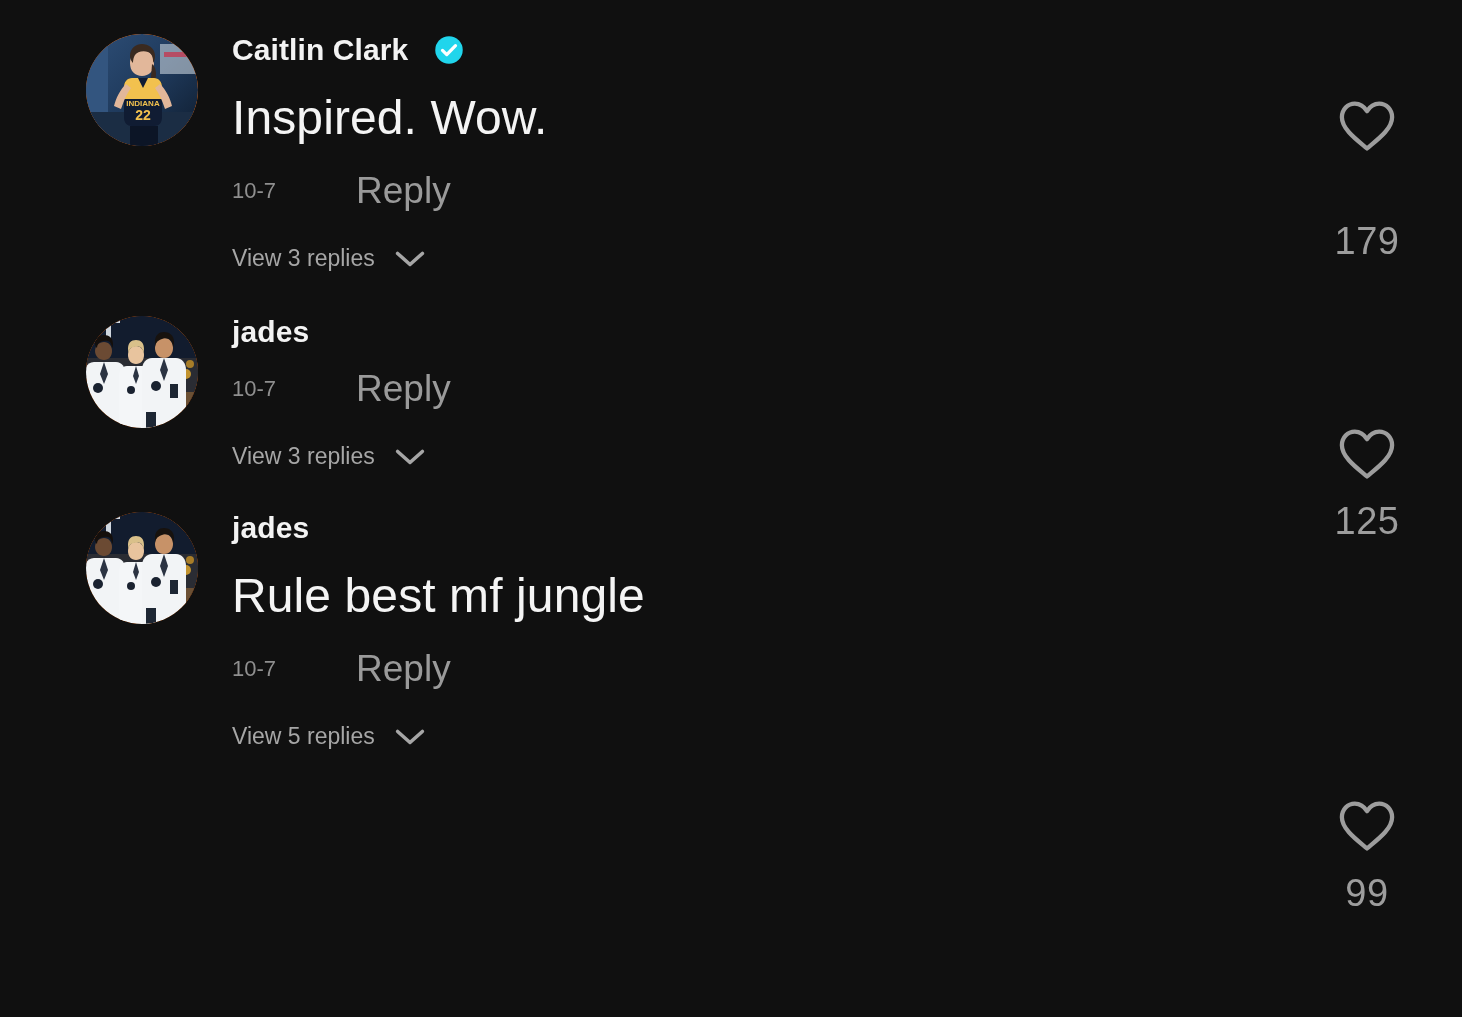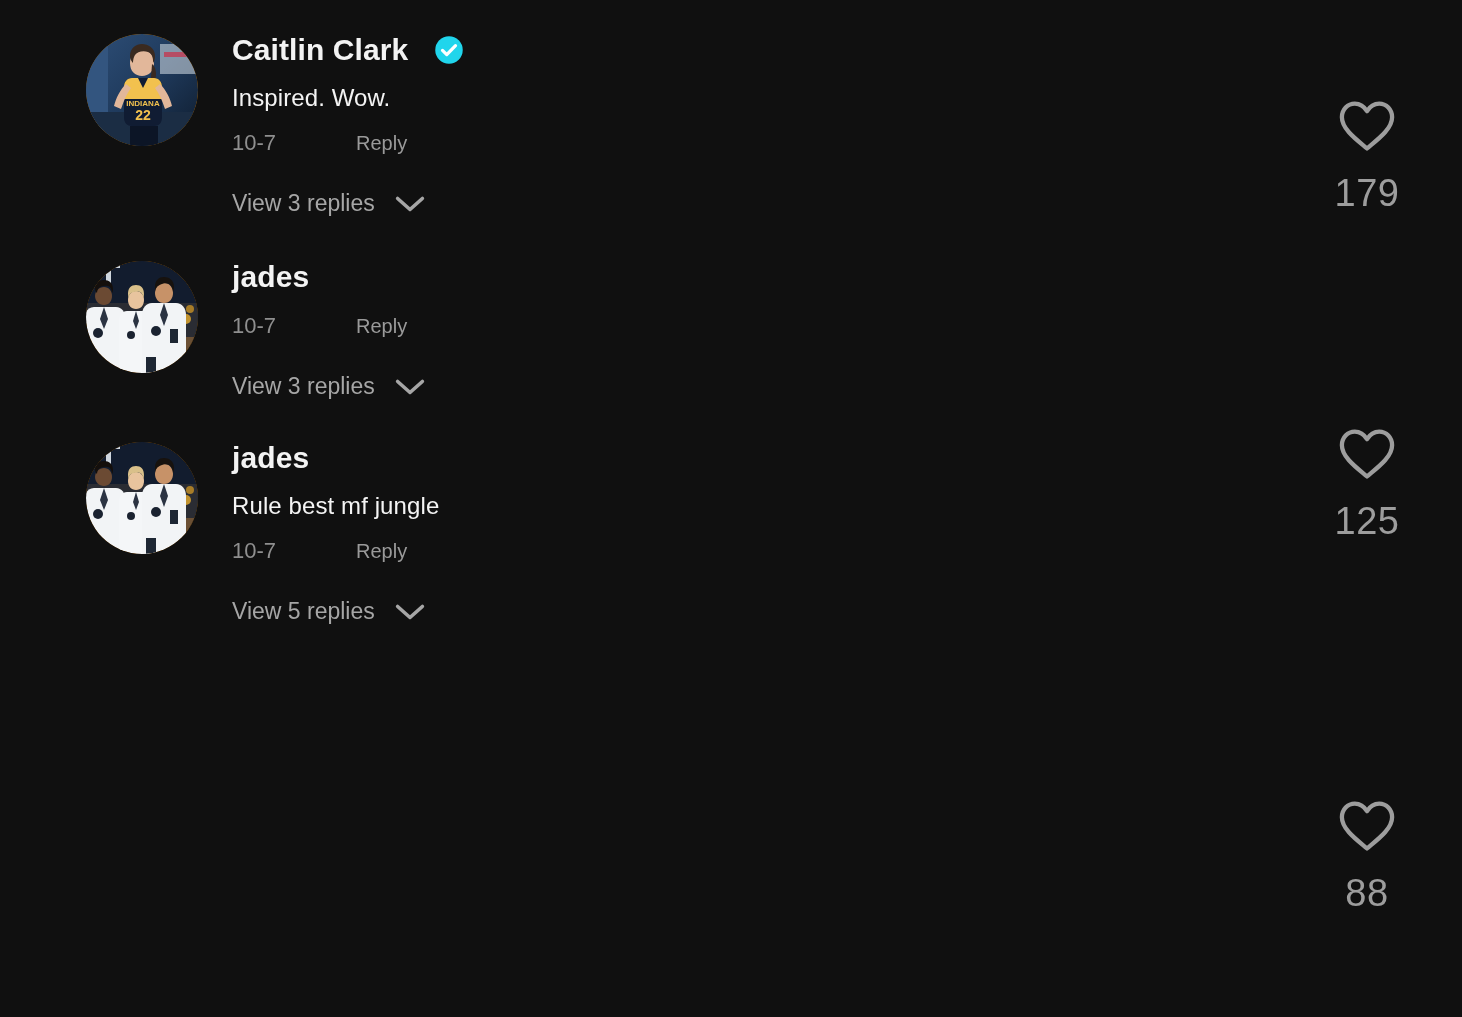--- a/index.html
+++ b/index.html
@@ -38,21 +38,21 @@
   .comment-2 { margin-bottom: 36px; }
 
   
   .avatar {
     flex: 0 0 auto;
     width: 112px;
     height: 112px;
     border-radius: 50%;
     overflow: hidden;
     position: relative;
-    background: #a16207;
+    background: #f97316;
     margin-top: 8px;
   }
   .avatar svg { display: block; width: 112px; height: 112px; }
 
   
   .comment-body {
     flex: 1 1 auto;
     min-width: 0;
     padding-left: 34px;
     padding-top: 0;
@@ -73,41 +73,41 @@
   }
   .verified-badge {
     width: 30px;
     height: 30px;
     margin-left: 14px;
     flex: 0 0 auto;
     display: block;
   }
 
   .comment-text {
-    font-size: 24px;
+    font-size: 48px;
     color: #f4f4f4;
     line-height: 1.67;
     font-weight: normal;
     margin-top: 4px;
     max-width: 1010px;
     letter-spacing: 0.1px;
   }
 
   .meta-row {
     display: flex;
     align-items: center;
     margin-top: 14px;
   }
   .meta-date {
     font-size: 22px;
     color: #8f8f8f;
     line-height: 1;
   }
   .meta-reply {
-    font-size: 20px;
+    font-size: 37px;
     color: #9a9a9a;
     line-height: 1;
     margin-left: 80px;
   }
 
   .view-replies {
     display: flex;
     align-items: center;
     margin-top: 38px;
   }
@@ -126,21 +126,21 @@
 
   
   .like-col {
     position: absolute;
     right: 40px;
     width: 110px;
     display: flex;
     flex-direction: column;
     align-items: center;
   }
-  .like-col-1 { top: 100px; }
+  .like-col-1 { top: 100px; gap: 48px; }
   .like-col-2 { top: 428px; }
   .like-col-3 { top: 800px; }
 
   .heart-icon {
     width: 58px;
     height: 52px;
     display: block;
   }
   .like-count {
     margin-top: 22px;
@@ -351,16 +351,16 @@
           <path d="M3 4l9 8 9-8" fill="none" stroke="#a6a6a6" stroke-width="2.6" stroke-linecap="round" stroke-linejoin="round"></path>
         </svg>
       </div>
     </div>
   </div>
 
   <div class="like-col like-col-3">
     <svg class="heart-icon" viewBox="0 0 32 29" xmlns="http://www.w3.org/2000/svg">
       <path d="M16 27C10 22 2 16.2 2 9.6 2 5.4 5.2 2 9.2 2c3 0 5.4 1.9 6.8 4.2C17.4 3.9 19.8 2 22.8 2 26.8 2 30 5.4 30 9.6 30 16.2 22 22 16 27z" fill="none" stroke="#9d9d9d" stroke-width="2.4" stroke-linejoin="round"></path>
     </svg>
-    <span class="like-count">88</span>
+    <span class="like-count">99</span>
   </div>
 
 </div>
 
 </body></html>

